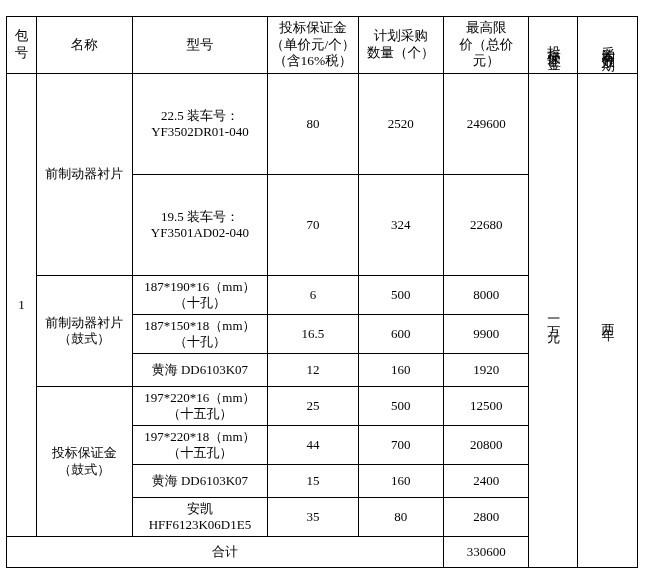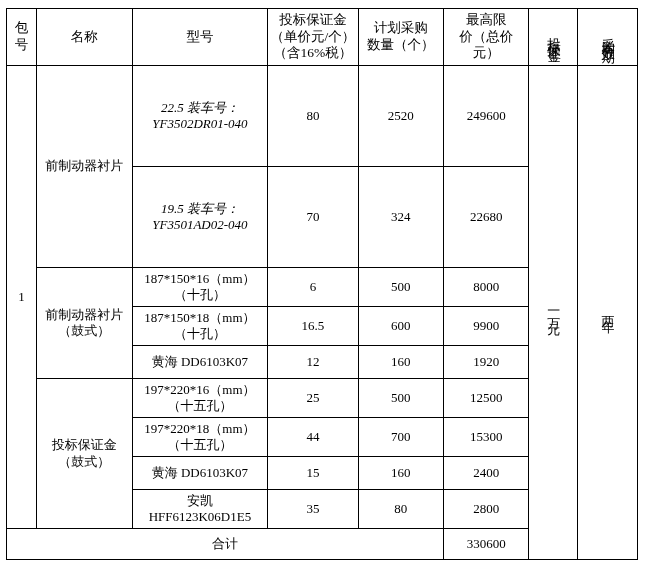--- a/index.html
+++ b/index.html
@@ -16,21 +16,21 @@
   }
   .sheet {
     position: relative;
     width: 646px;
     height: 587px;
     box-sizing: border-box;
   }
   table.proc {
     border-collapse: collapse;
     width: 632px;
-    margin: 8px 0 0 6px;
+    margin: 16px 0 0 6px;
     table-layout: fixed;
   }
   table.proc td, table.proc th {
     border: 1px solid #000000;
     font-weight: normal;
     font-size: 13px;
     text-align: center;
     vertical-align: middle;
     padding: 2px 2px;
     line-height: 1.25;
@@ -74,21 +74,21 @@
   }
   .model-left {
     text-align: left;
     padding-left: 8px;
     line-height: 1.9;
   }
   .total-row td {
     height: 26px;
     font-size: 13.5px;
   }
-  .h-tall { height: 96px; font-style: italic; }
+  .h-tall { height: 96px; }
   .h-med  { height: 34px; }
   .h-row  { height: 28px; }
 </style>
 </head>
 <body>
 
 <div class="sheet">
   <table class="proc">
     <colgroup>
       <col class="col-pkg">
@@ -176,21 +176,21 @@
         <td>
           <span>22680</span>
         </td>
       </tr>
 
       <tr>
         <td rowspan="3" class="name-cell">
           <span>前制动器衬片（鼓式）</span>
         </td>
         <td class="model-cell h-med">
-          <div>187*150*16（mm）</div>
+          <div>187*190*16（mm）</div>
           <div>（十孔）</div>
         </td>
         <td>
           <span>6</span>
         </td>
         <td>
           <span>500</span>
         </td>
         <td>
           <span>8000</span>
@@ -252,21 +252,21 @@
           <div>197*220*18（mm）</div>
           <div>（十五孔）</div>
         </td>
         <td>
           <span>44</span>
         </td>
         <td>
           <span>700</span>
         </td>
         <td>
-          <span>15300</span>
+          <span>20800</span>
         </td>
       </tr>
 
       <tr>
         <td class="model-cell h-row">
           <div>黄海 DD6103K07</div>
         </td>
         <td>
           <span>15</span>
         </td>

